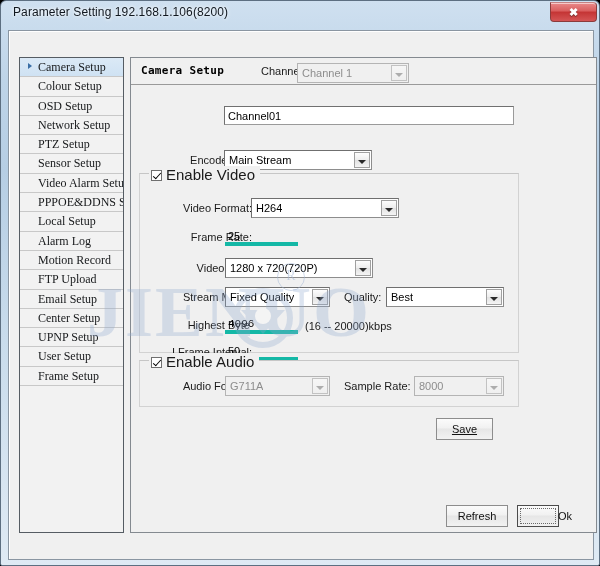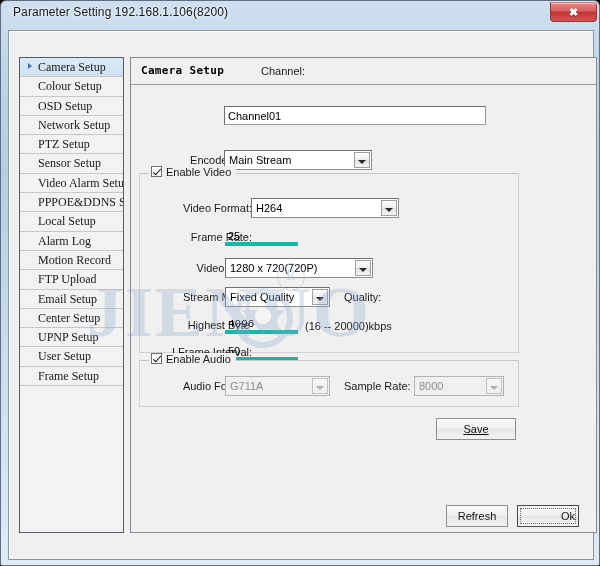--- a/index.html
+++ b/index.html
@@ -200,21 +200,21 @@
     position: absolute;
     box-sizing: border-box;
     border: 1px solid #d2d2d2;
     border-top-color: #c6c6c6;
   }
   .group-legend {
     position: absolute;
     top: -8px; left: 9px;
     background: #f0f0f0;
     padding: 0 5px 0 2px;
-    font-size: 11px;
+    font-size: 15px;
     color: #1a1a1a;
     white-space: nowrap;
     cursor: pointer;
   }
   .chk {
     display: inline-block;
     width: 11px; height: 11px;
     box-sizing: border-box;
     background: #fff;
     border: 1px solid #6f6f6f;
@@ -316,24 +316,30 @@
         <div class="side-item"><span>UPNP Setup</span></div>
         <div class="side-item"><span>User Setup</span></div>
         <div class="side-item"><span>Frame Setup</span></div>
       </div>
 
     <div id="main-panel">
 
       <div id="panel-header">
         <div id="panel-title">Camera Setup</div>
         <div id="channel-label" class="lbl">Channel:</div>
+        <div class="combo disabled" style="left:166px; top:5px; width:112px;">
+          <div class="val">Channel 1</div>
+          <div class="btn">
+              <div class="caret"></div>
+            </div>
+        </div>
       </div>
 
       <div class="lbl right" style="left:20px; top:52px; width:110px;">Name:</div>
-      <div class="textbox" style="left:93px; top:48px; width:262px;">Channel01</div>
+      <div class="textbox" style="left:93px; top:48px; width:290px;">Channel01</div>
 
       <div class="lbl right" style="left:10px; top:96px; width:120px;">Encode Mode:</div>
       <div class="combo" style="left:93px; top:92px; width:148px;">
         <div class="val">Main Stream</div>
         <div class="btn">
             <div class="caret"></div>
           </div>
       </div>
 
       <div class="groupbox" style="left:8px; top:115px; width:380px; height:180px;">
@@ -362,20 +368,26 @@
 
         <div class="lbl right" style="left:0px; top:117px; width:112px;">Stream Mode:</div>
         <div class="combo" style="left:85px; top:113px; width:105px;">
           <div class="val">Fixed Quality</div>
           <div class="btn">
               <div class="caret"></div>
             </div>
         </div>
 
         <div class="lbl" style="left:204px; top:117px;">Quality:</div>
+        <div class="combo" style="left:246px; top:113px; width:118px;">
+          <div class="val">Best</div>
+          <div class="btn">
+              <div class="caret"></div>
+            </div>
+        </div>
 
         <div class="lbl right" style="left:0px; top:145px; width:110px;">Highest Byte</div>
         <div class="textbox underline-only" style="left:85px; top:141px; width:73px;font-family:Liberation Mono, monospace;">4096</div>
         <div class="lbl" style="left:165px; top:146px;">(16 -- 20000)kbps</div>
 
         <div class="lbl right" style="left:0px; top:172px; width:112px;">I Frame Interval:</div>
         <div class="textbox underline-only" style="left:85px; top:168px; width:73px;">50</div>
       </div>
 
       <div class="groupbox" style="left:8px; top:302px; width:380px; height:47px;">
@@ -393,35 +405,35 @@
 
         <div class="lbl" style="left:204px; top:19px;">Sample Rate:</div>
         <div class="combo disabled" style="left:274px; top:15px; width:90px;">
           <div class="val">8000</div>
           <div class="btn">
               <div class="caret"></div>
             </div>
         </div>
       </div>
 
-      <div class="button" style="left:305px; top:360px; width:80px;text-decoration:underline;">Save</div>
+      <div class="button" style="left:305px; top:360px; width:57px;text-decoration:underline;">Save</div>
     </div>
 
     <svg id="watermark" viewBox="0 0 300 82">
       <text x="0" y="62" font-family="Liberation Serif, serif" font-size="72" font-weight="bold" fill="#8fa8cf" letter-spacing="2">JIENUO</text>
       <g transform="translate(148,16)">
         <circle cx="28" cy="28" r="27" fill="none" stroke="#8fa8cf" stroke-width="6"></circle>
         <path d="M6 20 L50 20 L28 44 Z" fill="#8fa8cf"></path>
         <circle cx="28" cy="26" r="8" fill="#ffffff"></circle>
       </g>
     </svg>
     <div id="watermark-reg">R</div>
 
     <div id="bottom-bar">
       <div class="button" style="left:437px; top:-26px; width:62px;">Refresh</div>
-      <div class="button default" style="left:508px; top:-26px; width:62px;padding-left:40px;">
+      <div class="button default" style="left:508px; top:-26px; width:42px;padding-left:40px;">
         <span>Ok</span>
         <span class="inner-focus"></span>
       </div>
     </div>
 
   </div>
 </div>
 
 </body></html>

